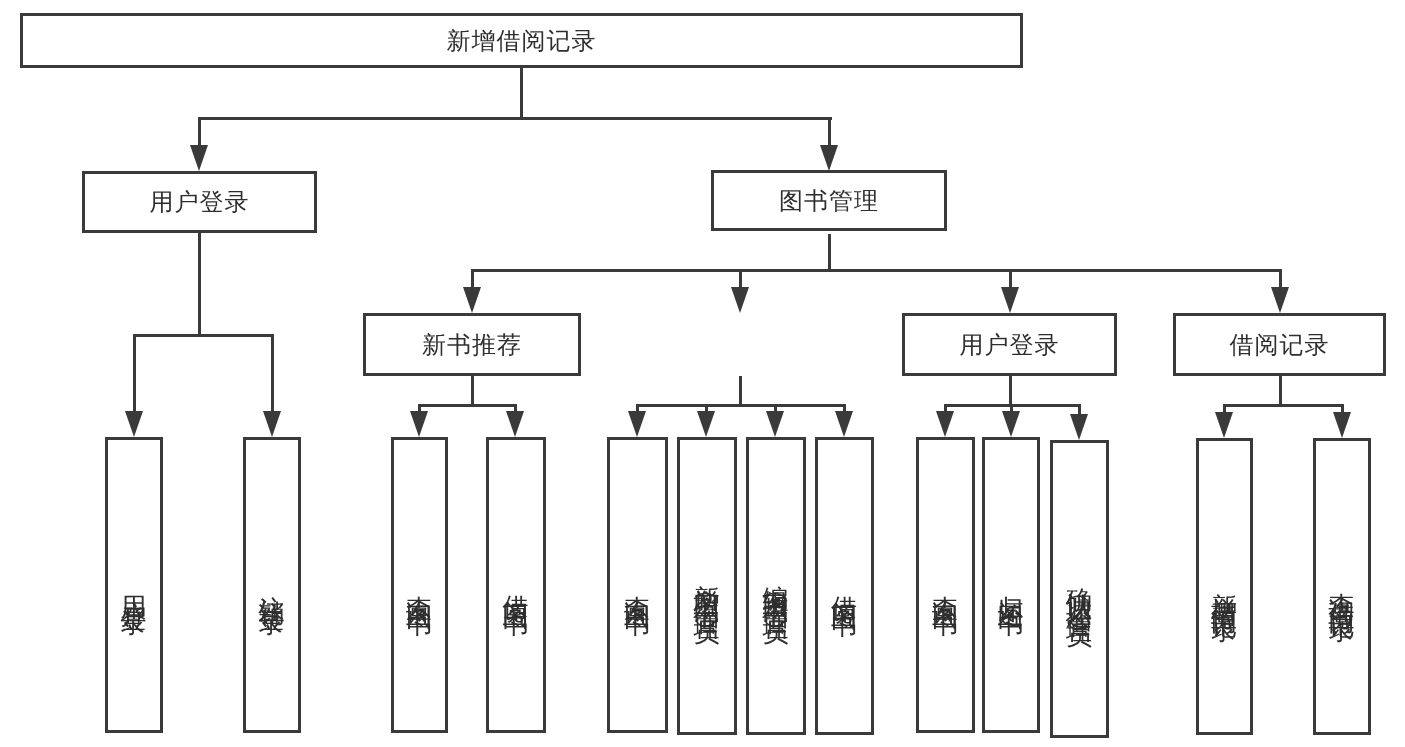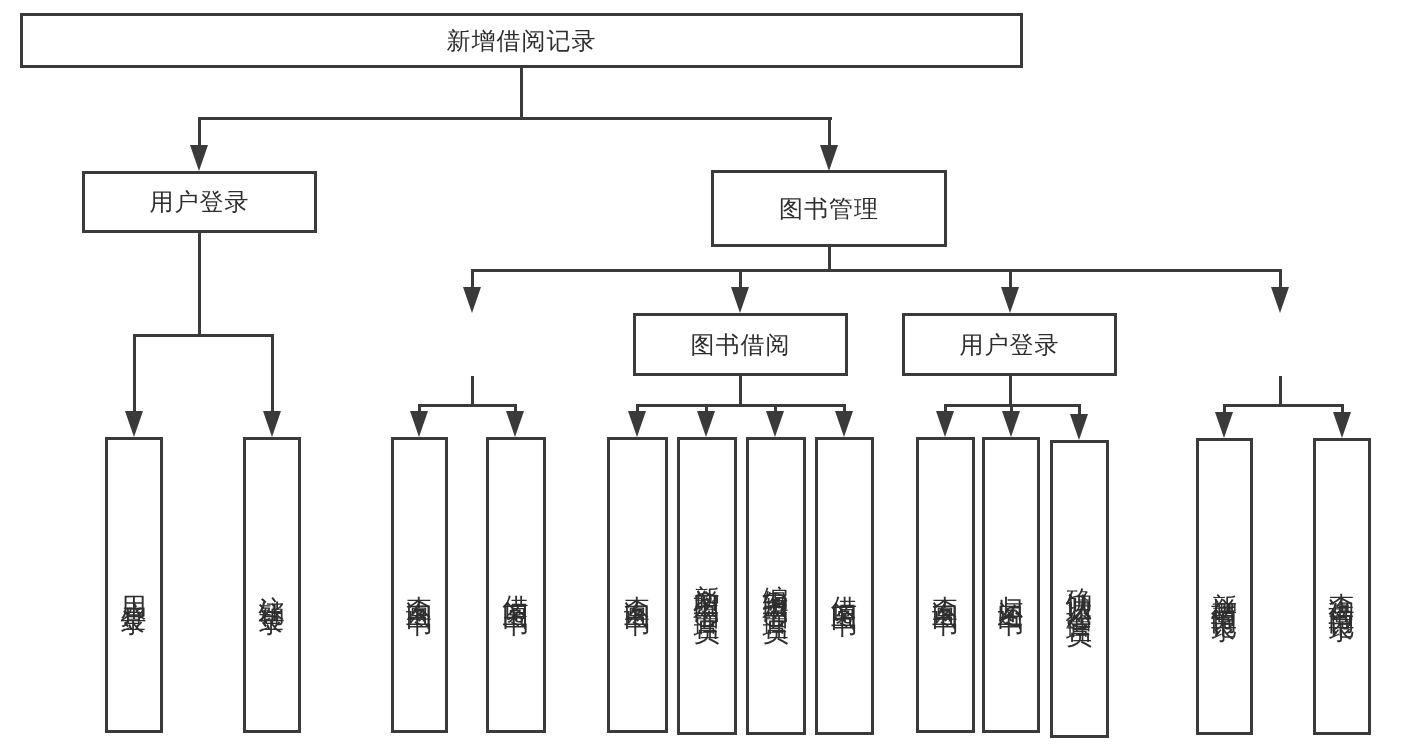--- a/index.html
+++ b/index.html
@@ -127,33 +127,36 @@
   <div class="ah" style="left:1333px;top:412px"></div>
 
   <div class="hbox" style="left:20px;top:13px;width:1003px;height:55px">
     <span>新增借阅记录</span>
   </div>
 
   <div class="hbox" style="left:82px;top:171px;width:235px;height:62px">
     <span>用户登录</span>
   </div>
 
-  <div class="hbox" style="left:711px;top:170px;width:236px;height:77px">
+  <div class="hbox" style="left:711px;top:170px;width:236px;height:61px">
     <span>图书管理</span>
   </div>
 
-
-  <div class="hbox" style="left:633px;top:313px;width:215px;height:63px">
-    <span>图书借阅</span>
-  </div>
+  <div class="hbox" style="left:363px;top:313px;width:218px;height:63px">
+    <span>新书推荐</span>
+  </div>
+
 
   <div class="hbox" style="left:902px;top:313px;width:215px;height:63px">
     <span>用户登录</span>
   </div>
 
+  <div class="hbox" style="left:1173px;top:313px;width:213px;height:63px">
+    <span>借阅记录</span>
+  </div>
 
   <div class="vbox" style="left:105px;top:437px;width:58px;height:296px">
     <span class="vlabel">用户登录</span>
   </div>
   <div class="vbox" style="left:243px;top:437px;width:58px;height:296px">
     <span class="vlabel">注销登录</span>
   </div>
 
   <div class="vbox" style="left:391px;top:437px;width:57px;height:296px">
     <span class="vlabel">查询图书</span>

